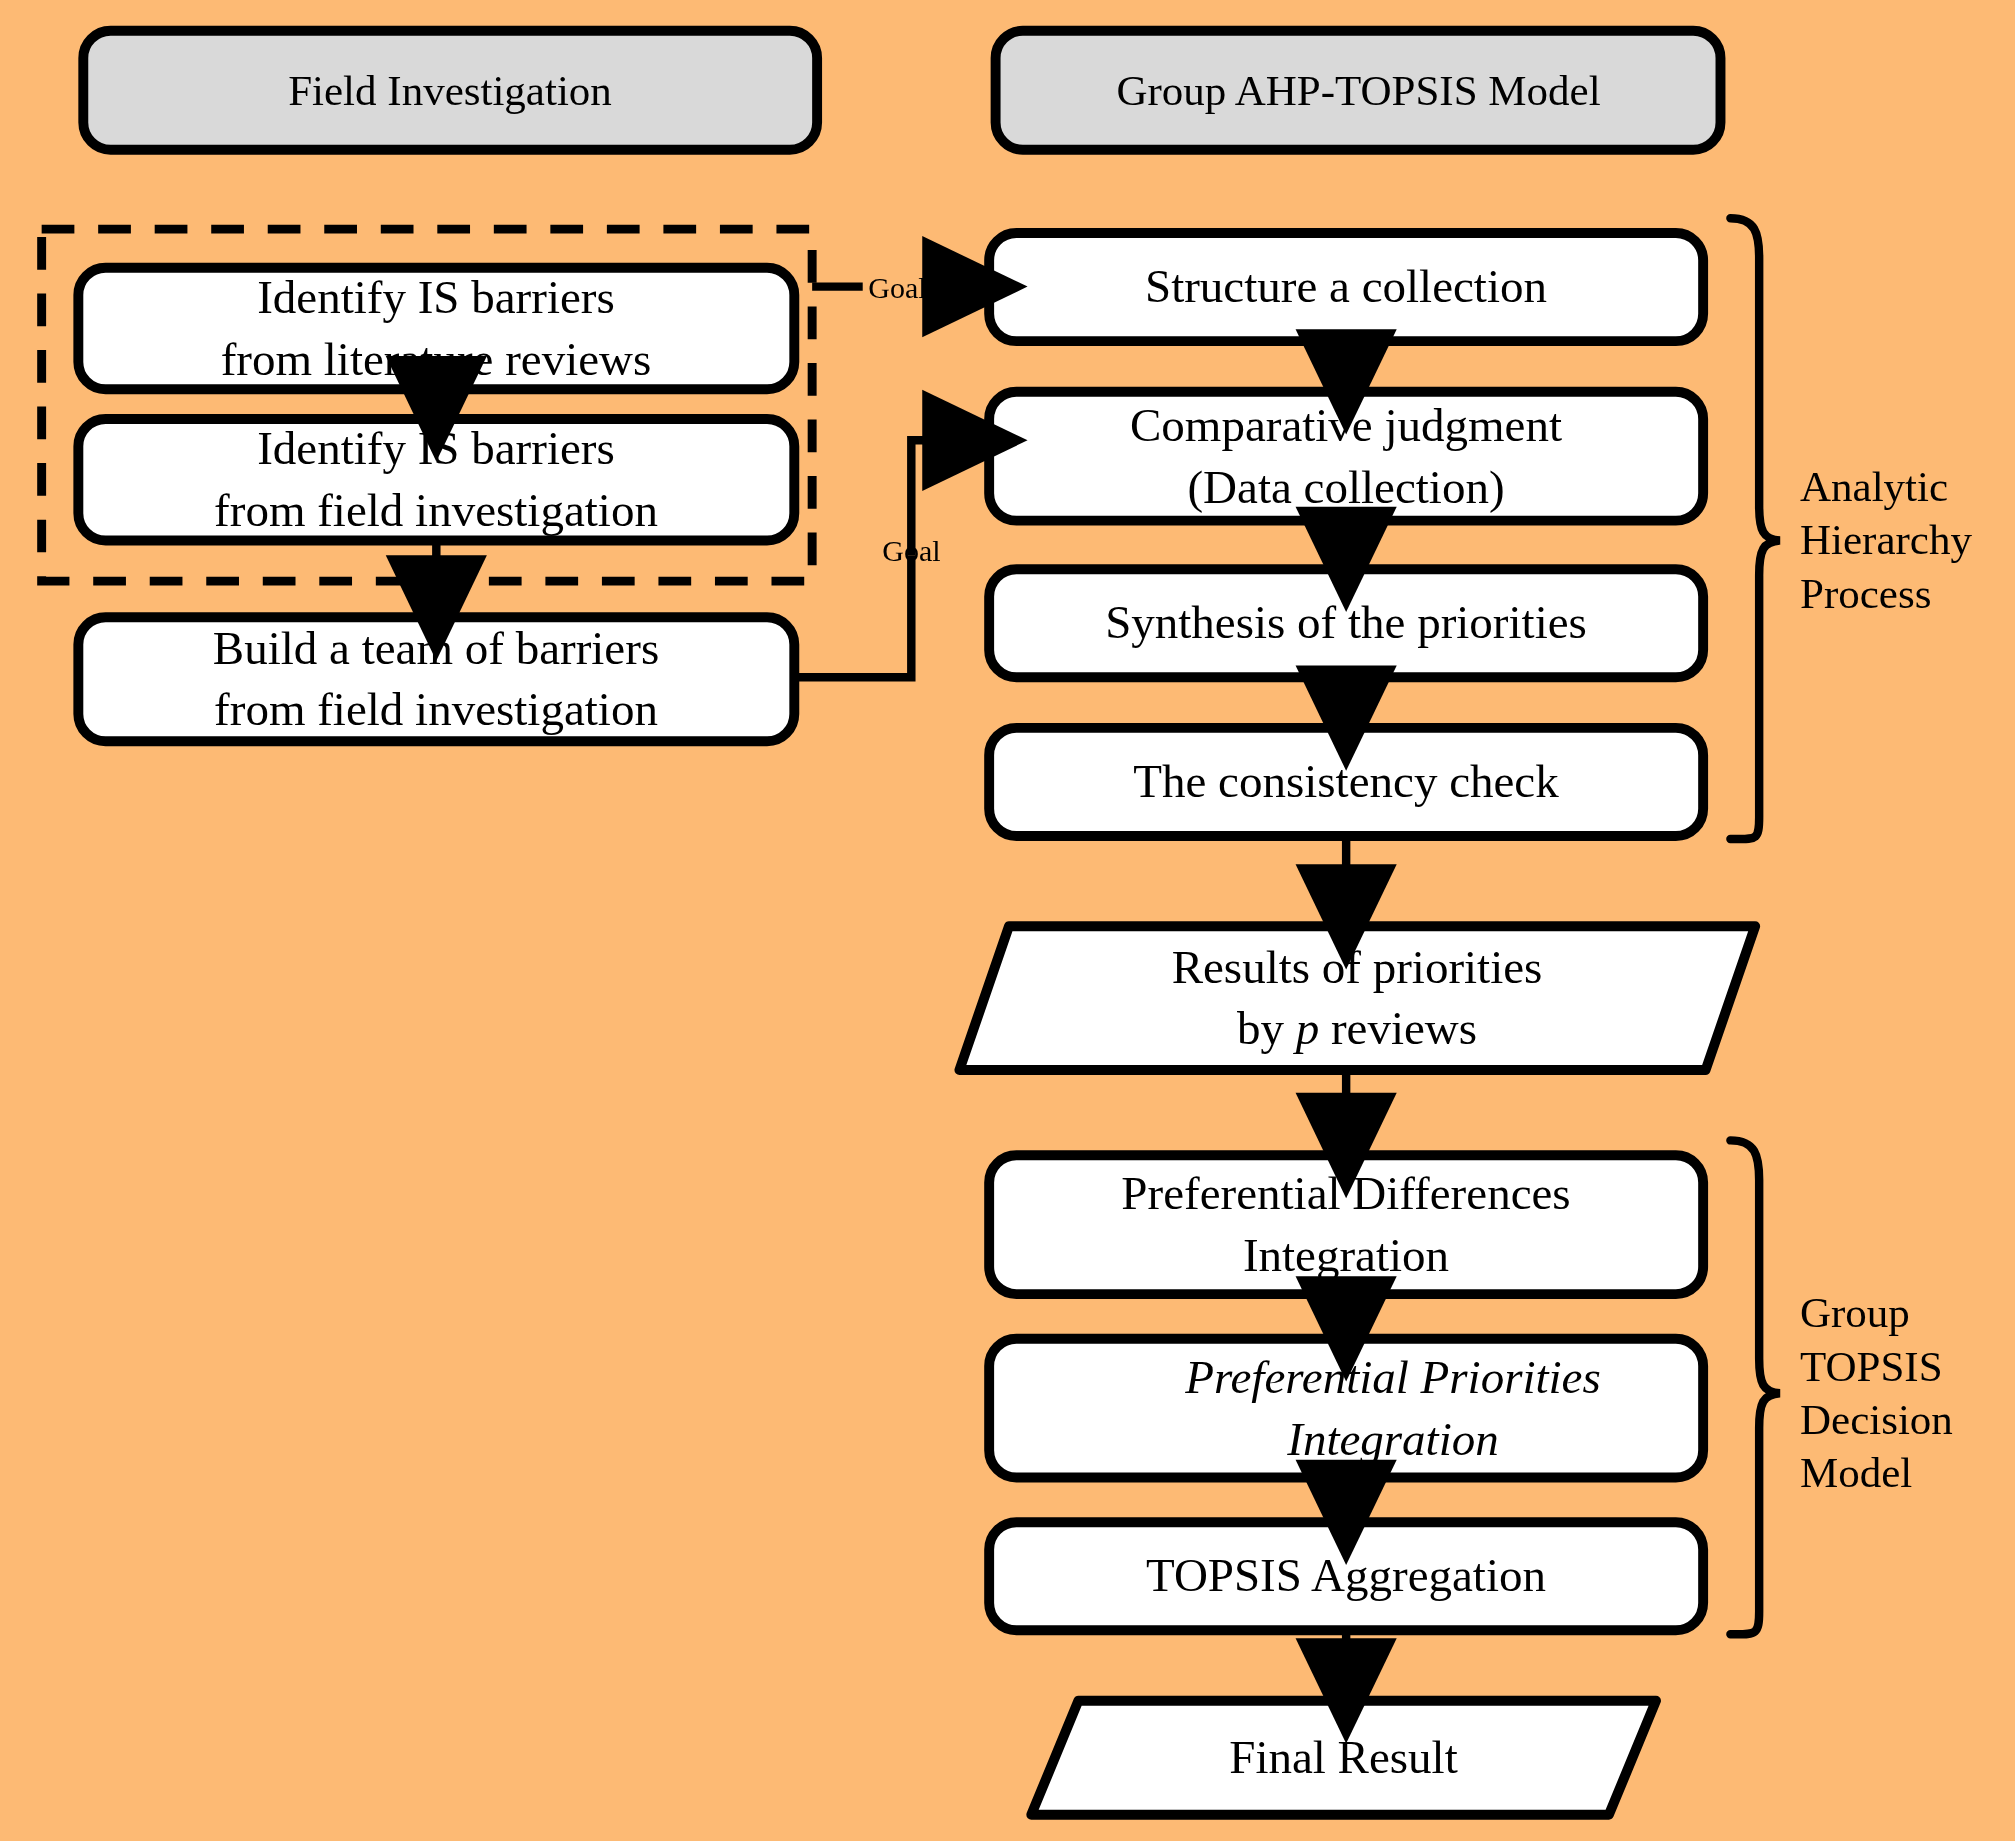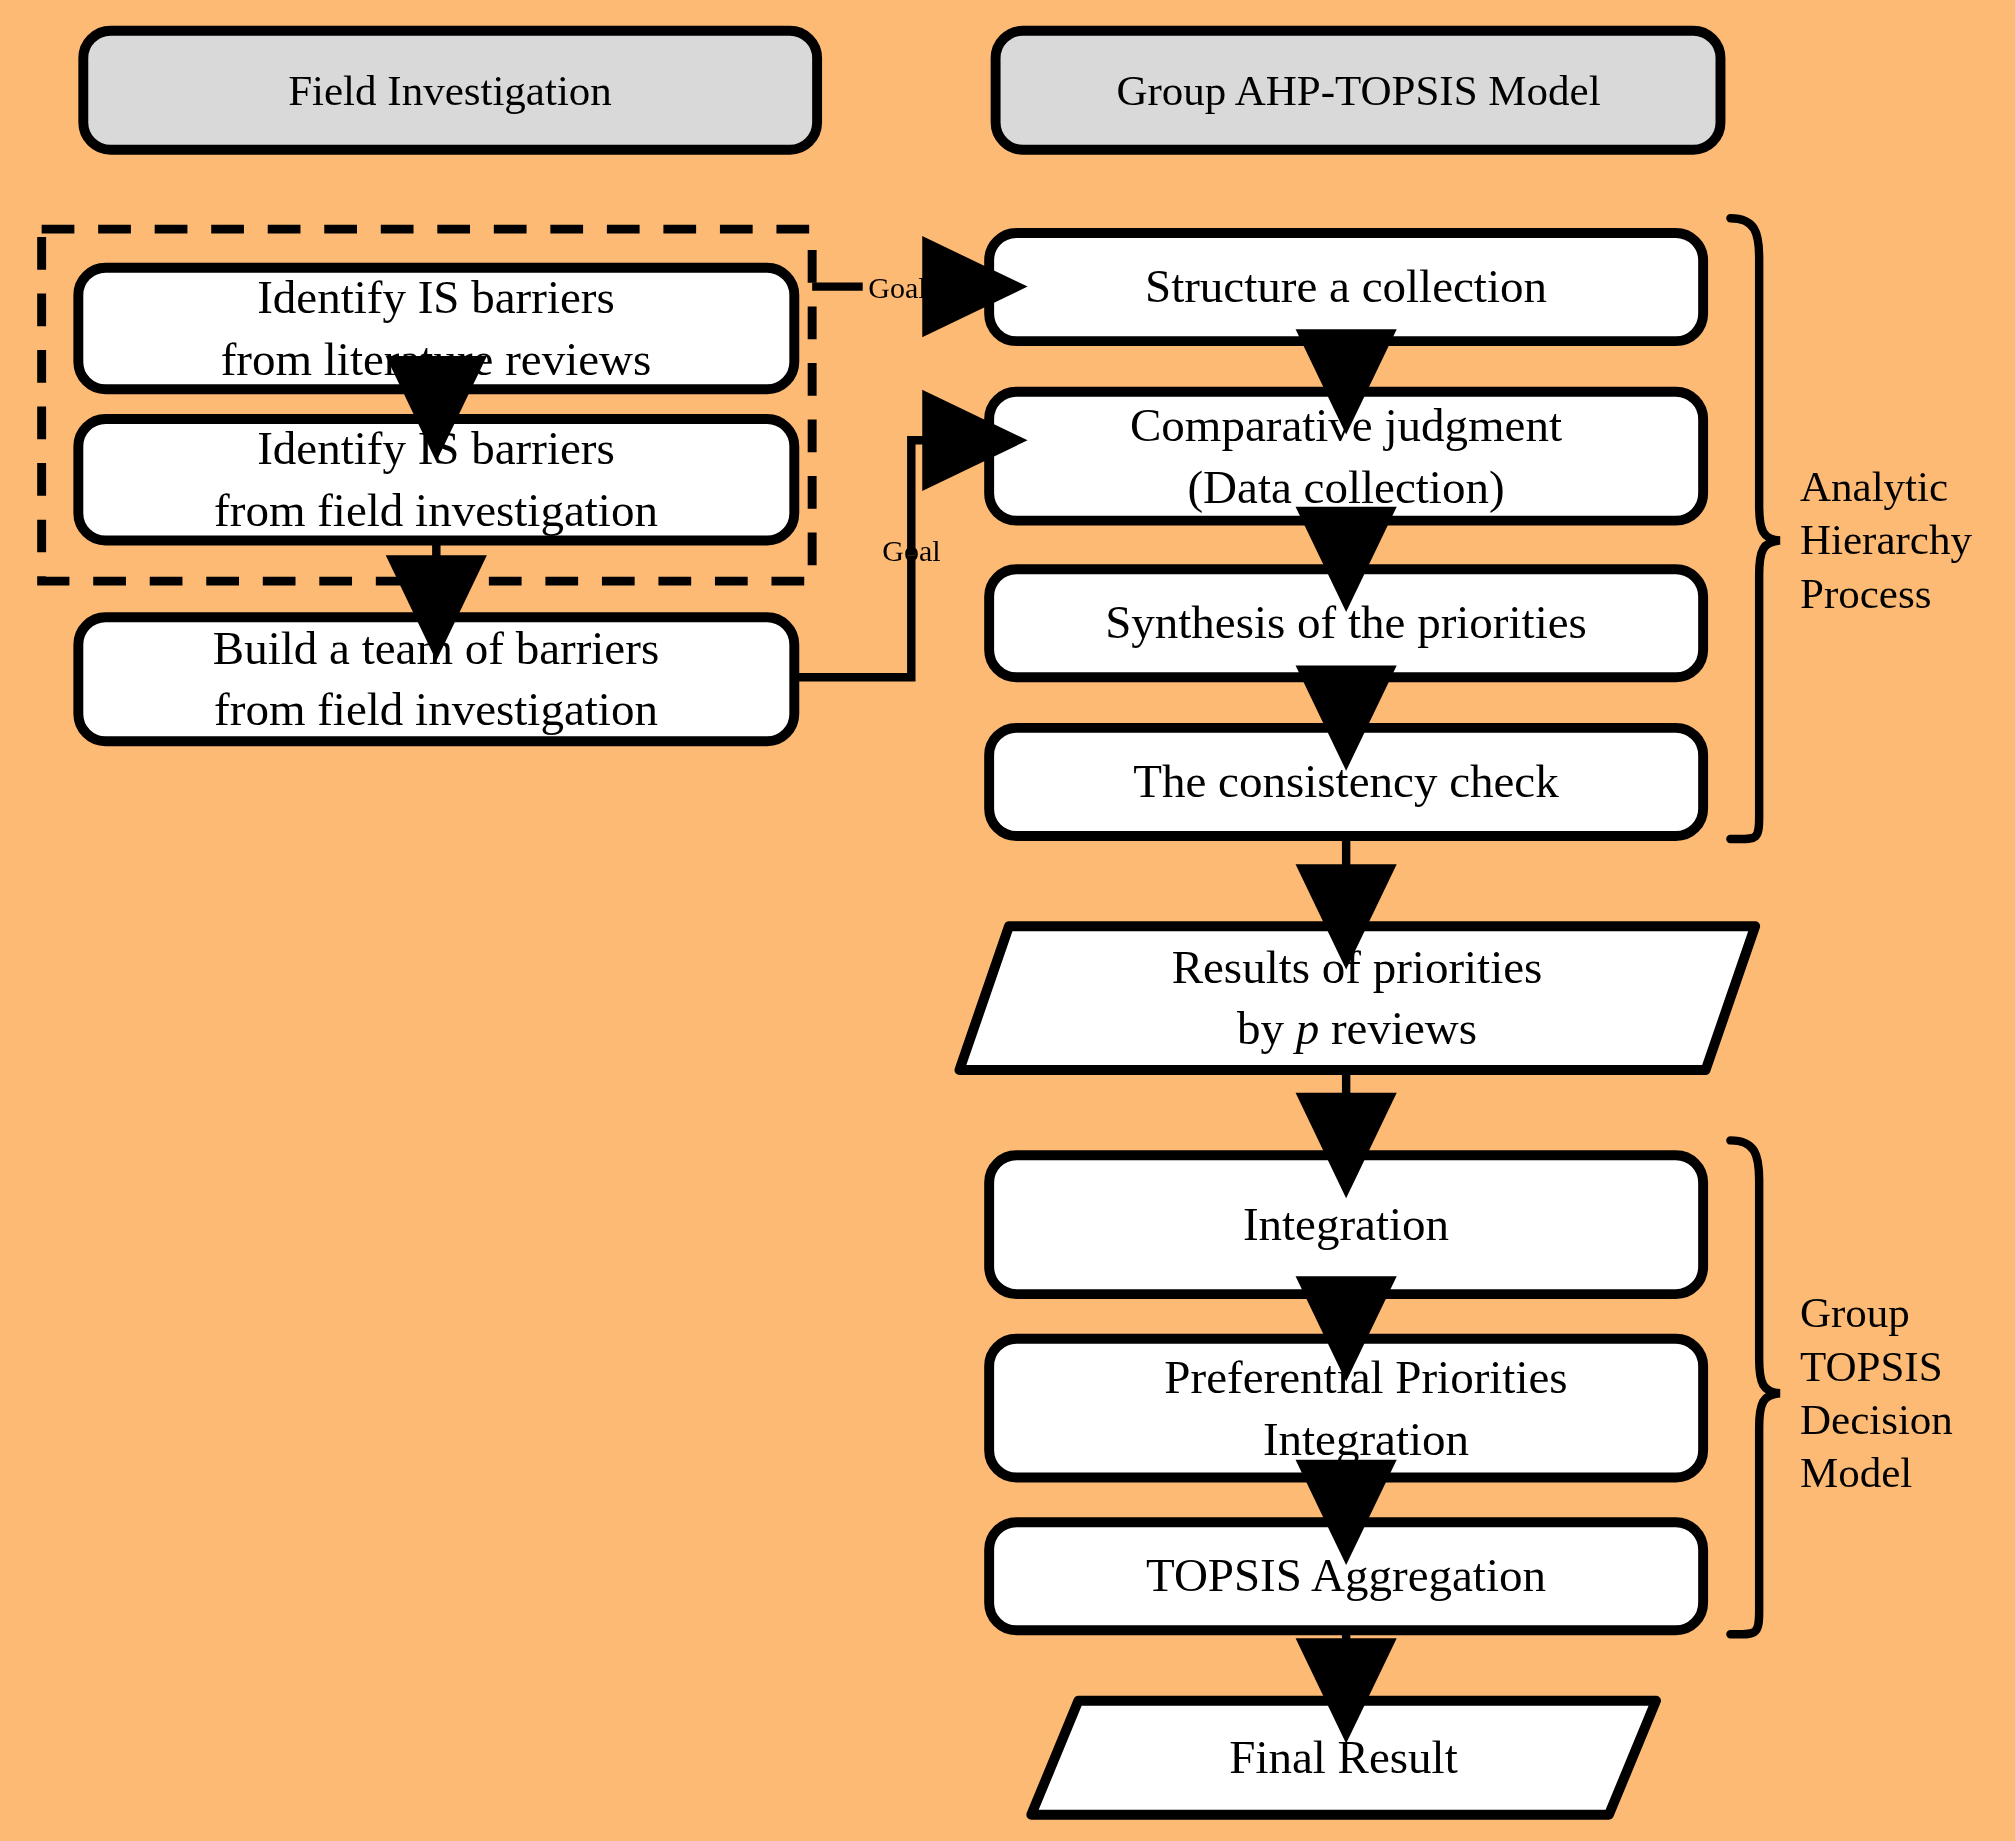--- a/index.html
+++ b/index.html
@@ -163,24 +163,25 @@
   <div class="node-text t-box" style="left:989px; top:728px; width:714px; height:108px;">
     <span class="ln">The consistency check</span>
   </div>
 
   <div class="node-text t-box" style="left:959px; top:926px; width:796px; height:144px;">
     <span class="ln">Results of priorities</span>
     <span class="ln"><span>by </span><span class="ital">p</span><span> reviews</span></span>
   </div>
 
   <div class="node-text t-box" style="left:989px; top:1155px; width:714px; height:139px;">
+    <span class="ln">Preferential Differences</span>
     <span class="ln">Integration</span>
   </div>
 
-  <div class="node-text t-box" style="left:1009px; top:1339px; width:714px; height:139px;">
+  <div class="node-text t-box" style="left:1036px; top:1339px; width:714px; height:139px;font-style:italic;">
     <span class="ln">Preferential Priorities</span>
     <span class="ln">Integration</span>
   </div>
 
   <div class="node-text t-box" style="left:989px; top:1522px; width:714px; height:108px;">
     <span class="ln">TOPSIS Aggregation</span>
   </div>
 
   <div class="node-text t-box" style="left:1031px; top:1701px; width:625px; height:114px;">
     <span class="ln">Final Result</span>

